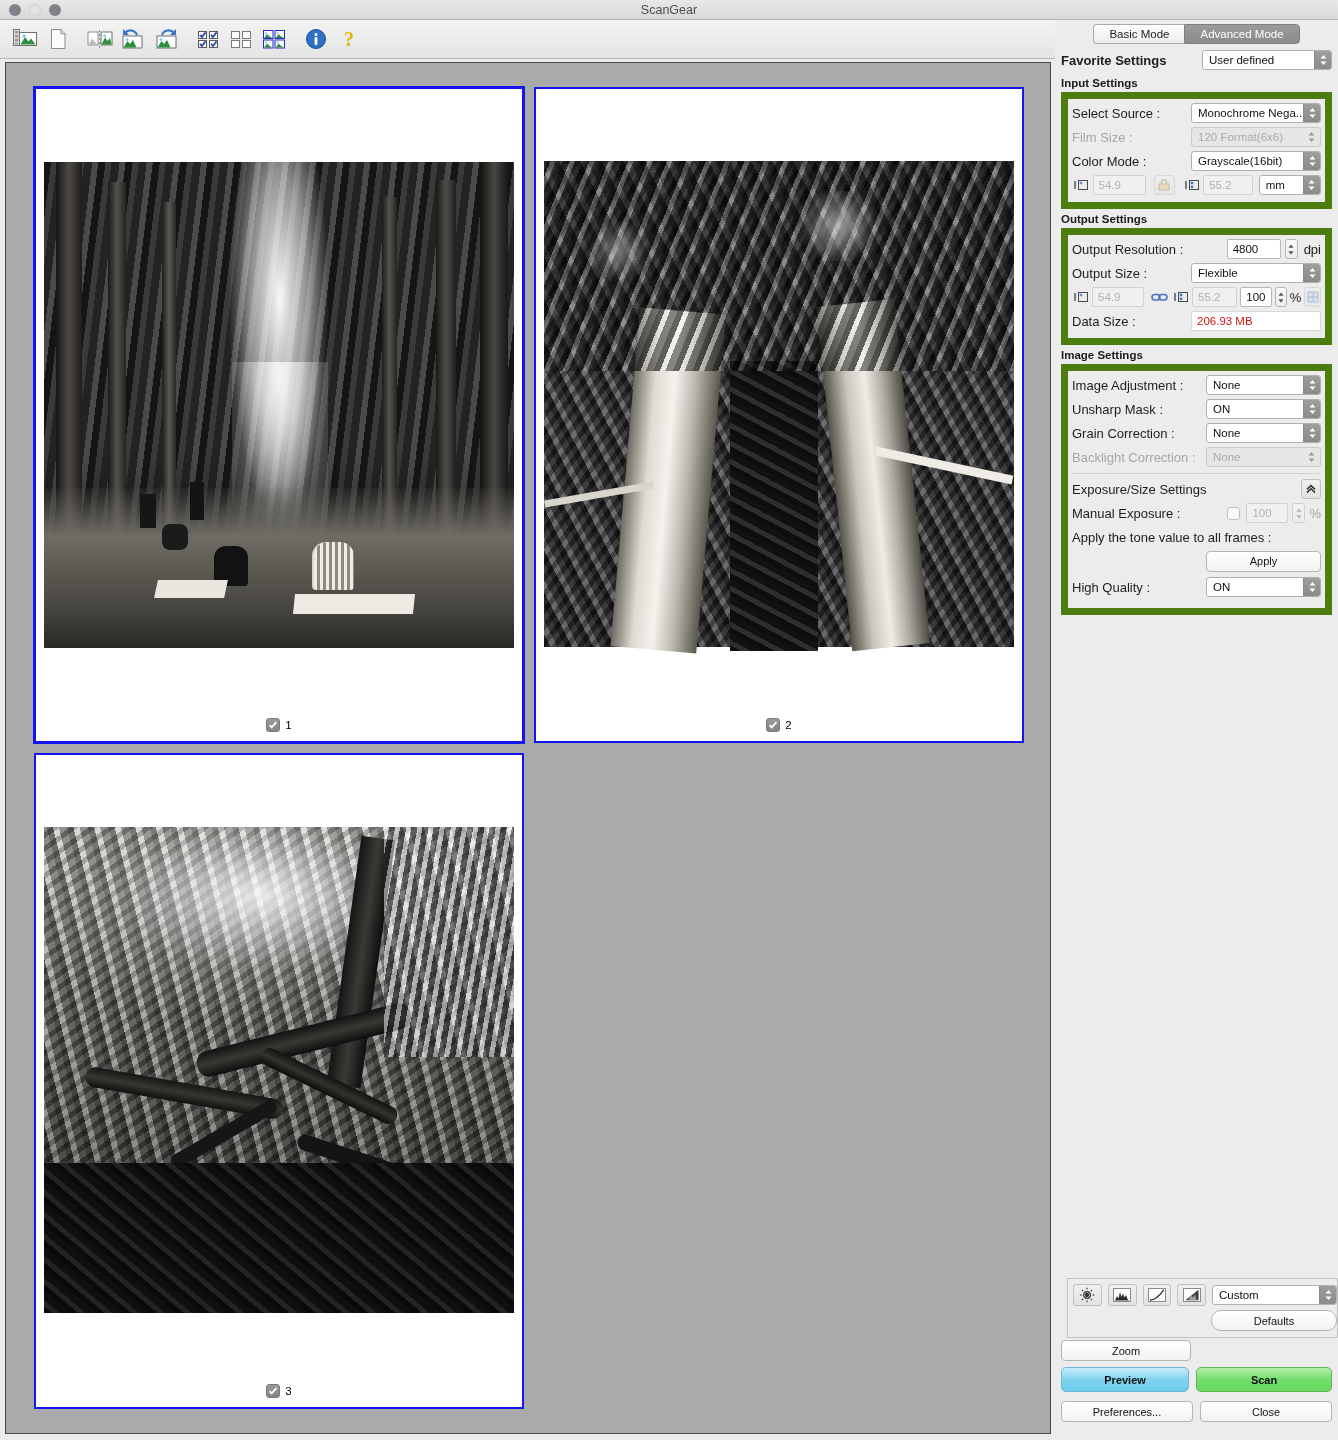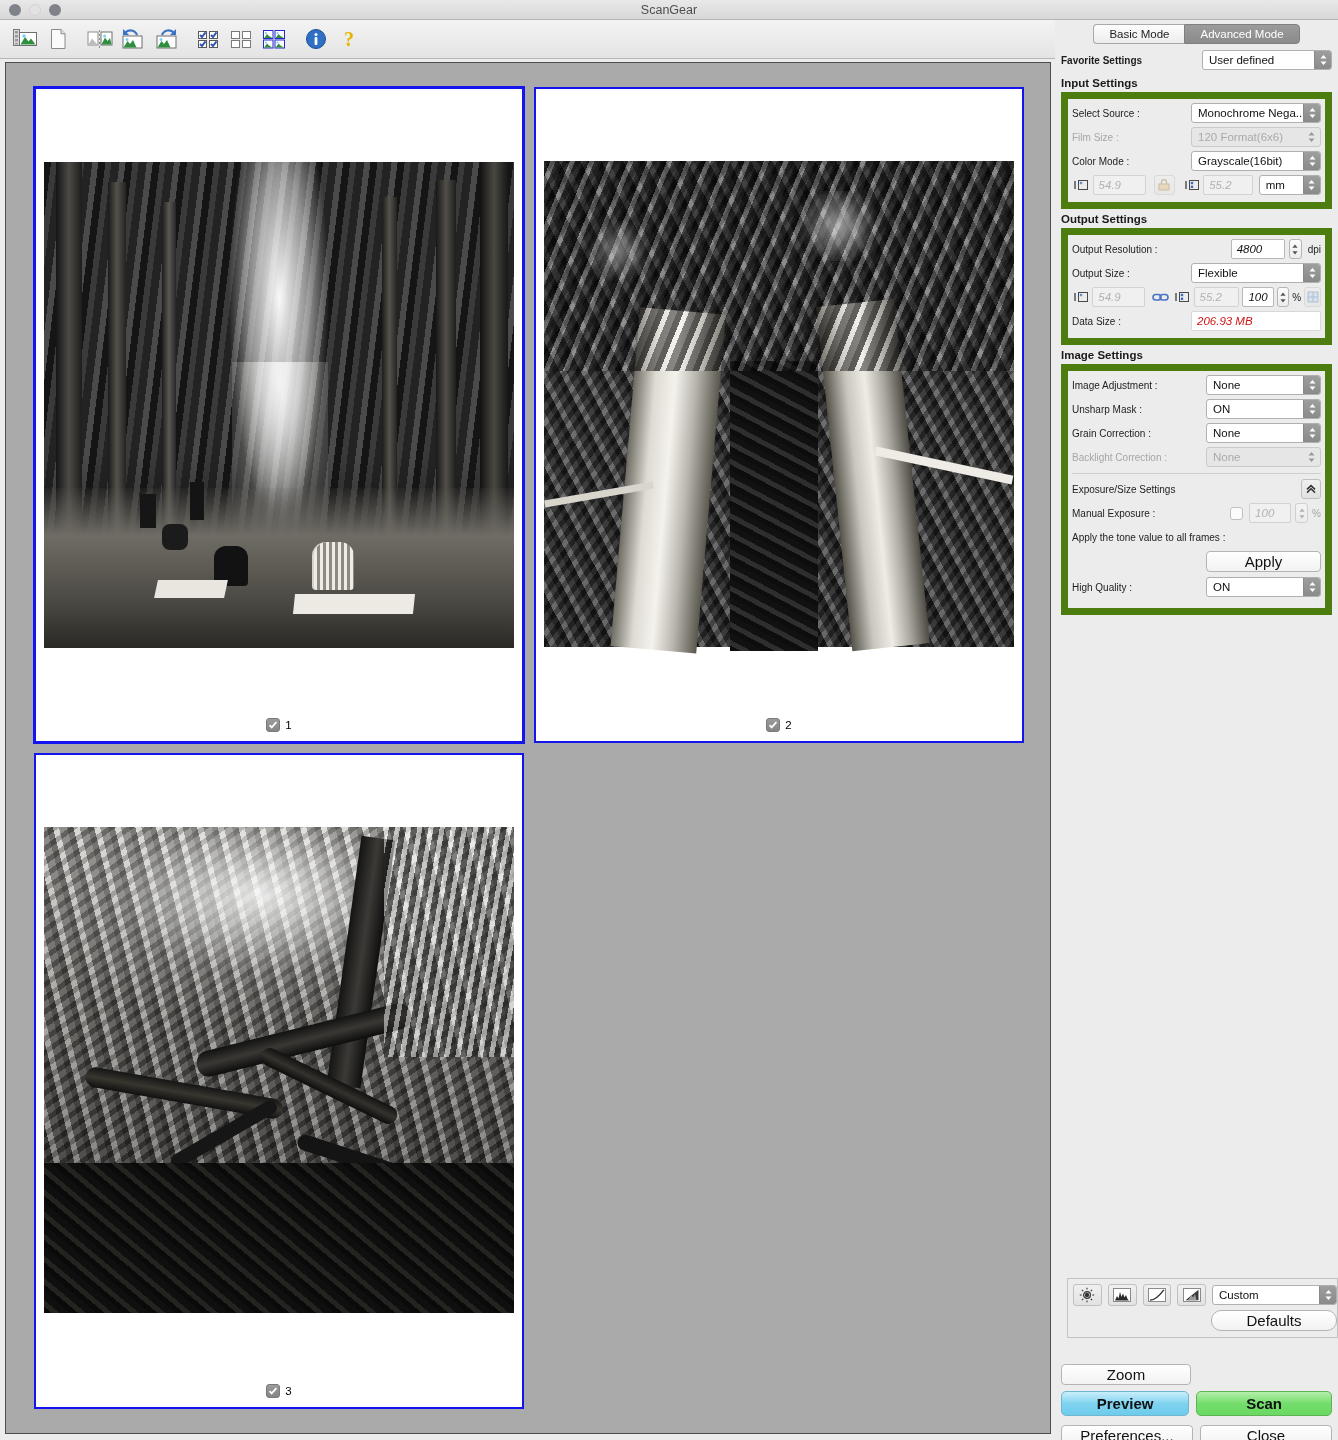--- a/index.html
+++ b/index.html
@@ -123,21 +123,21 @@
     margin: 0 6px 0 6px;
     border: 7px solid #4d7c0f;
     background: #ececec;
     padding: 3px 4px 4px 4px;
   }
   .row {
     display: flex; align-items: center;
     height: 22px; margin-bottom: 2px;
   }
   .lbl {
-    font-size: 10px; color: #1d1d1d;
+    font-size: 13px; color: #1d1d1d;
     white-space: nowrap;
   }
   .lbl.dis { color: #a6a6a6; }
 
   
   .popup {
     position: relative;
     height: 20px;
     border: 1px solid #b0b0b0;
     border-radius: 3px;
@@ -161,21 +161,20 @@
 
   .txt {
     height: 20px;
     border: 1px solid #b8b8b8;
     border-radius: 2px;
     background: #ffffff;
     font-size: 11.5px;
     color: #111;
     display: flex; align-items: center;
     padding: 0 5px;
-    font-style: italic;
   }
   .txt.dis { background: #f0f0f0; color: #b2b2b2; border-color:#d2d2d2; }
 
   .stepper {
     width: 13px; height: 20px;
     border: 1px solid #b6b6b6; border-radius: 3px;
     background: linear-gradient(to bottom,#fcfcfc,#ececec);
     display: flex; flex-direction: column; align-items: center; justify-content: center;
     color: #4b4b4b;
   }
@@ -187,21 +186,21 @@
   .icobtn.framed {
     border: 1px solid #c0c0c0; border-radius: 3px;
     background: linear-gradient(to bottom,#f0f0f0,#e2e2e2);
   }
   .icobtn.dis { opacity: .42; }
 
   .btn {
     border: 1px solid #b4b4b4;
     border-radius: 4px;
     background: linear-gradient(to bottom,#ffffff,#f2f2f2);
-    font-size: 15px; color: #111;
+    font-size: 11px; color: #111;
     height: 21px;
     display: flex; align-items: center; justify-content: center;
   }
   .btn.big { height: 25px; font-weight: bold; border-radius: 5px; }
   .btn.preview {
     background: linear-gradient(to bottom,#c9eefb 0%, #7fd3ef 50%, #6ecbeb 100%);
     border-color: #6fb6ce;
   }
   .btn.scan {
     background: linear-gradient(to bottom,#b5eeab 0%, #74dd6c 50%, #6ad962 100%);
@@ -792,21 +791,21 @@
               </svg>
           </span>
         </div>
       </div>
       <div style="display:flex; margin-top:4px;">
         <div class="btn" style="width:126px; margin-left:auto;border-radius:10px;">Defaults</div>
       </div>
     </div>
 
     <div style="position:absolute; left:6px; top:1320px; width:271px;">
-      <div class="btn" style="width:130px;margin-top:24px;">Zoom</div>
+      <div class="btn" style="width:130px;">Zoom</div>
       <div style="display:flex; gap:7px; margin-top:6px;">
         <div class="btn big preview" style="width:132px;">Preview</div>
         <div class="btn big scan" style="width:140px;">Scan</div>
       </div>
       <div style="display:flex; gap:7px; margin-top:9px;">
         <div class="btn" style="width:132px;">Preferences...</div>
         <div class="btn" style="width:132px;">Close</div>
       </div>
     </div>
 

